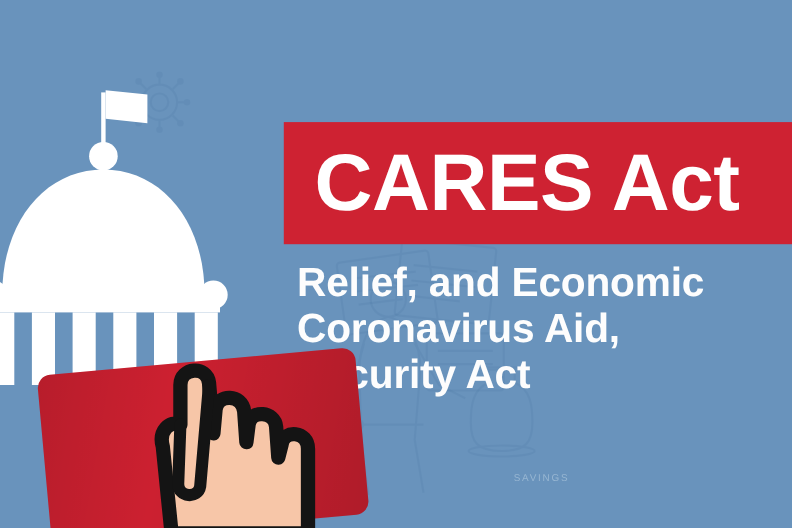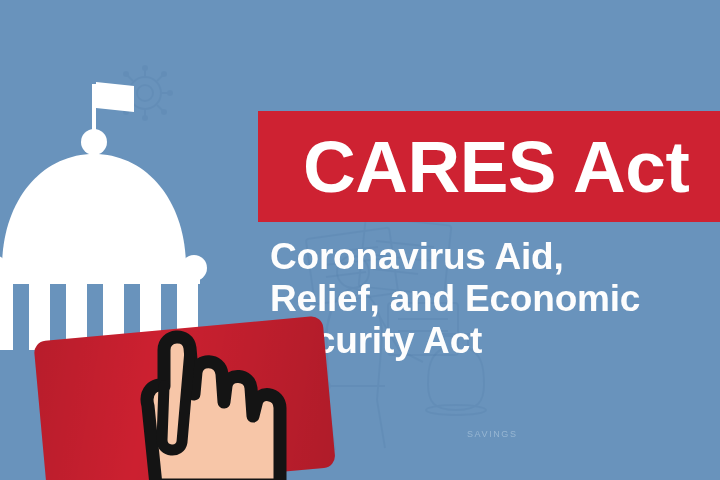--- a/index.html
+++ b/index.html
@@ -63,21 +63,21 @@
     background: #ce2232;
     display: flex;
     align-items: center;
   }
   .banner-title {
     color: #ffffff;
     font-size: 73px;
     font-weight: bold;
     letter-spacing: -0.5px;
     line-height: 1;
-    margin-left: 45px;
+    margin-left: 28px;
     white-space: nowrap;
   }
 
   
   .subtitle {
     position: absolute;
     left: 270px;
     top: 236px;
     width: 450px;
     color: #fdfdfd;
@@ -222,22 +222,22 @@
         <rect x="-6" y="290" width="226" height="24" rx="6"></rect>
       </g>
     </svg>
   </div>
 
   <div class="banner">
     <div class="banner-title">CARES Act</div>
   </div>
 
   <div class="subtitle">
+    <span class="ln">Relief, and Economic</span>
     <span class="ln">Coronavirus Aid,</span>
-    <span class="ln">Relief, and Economic</span>
     <span class="ln">Security Act</span>
   </div>
 
   <div class="red-card">
     <div class="red-card-shade"></div>
   </div>
 
   <div class="hand">
     <svg width="190" height="165" viewBox="0 0 190 165">
       <path d="M44 86

